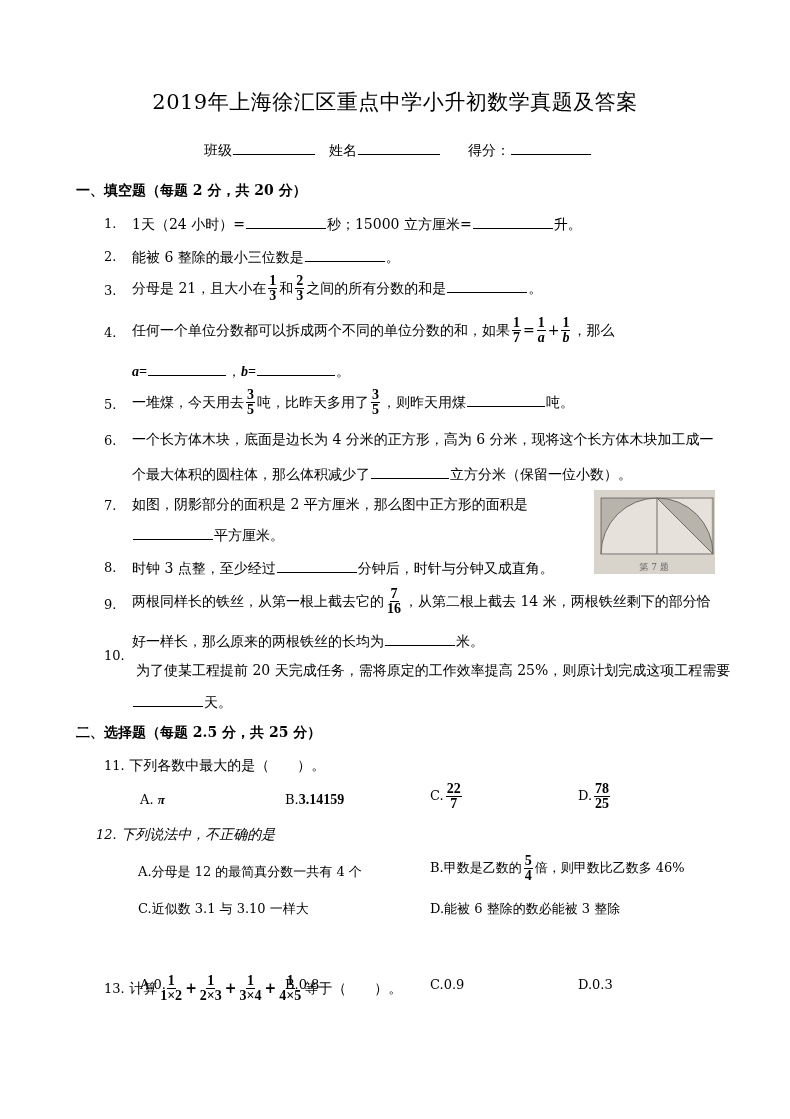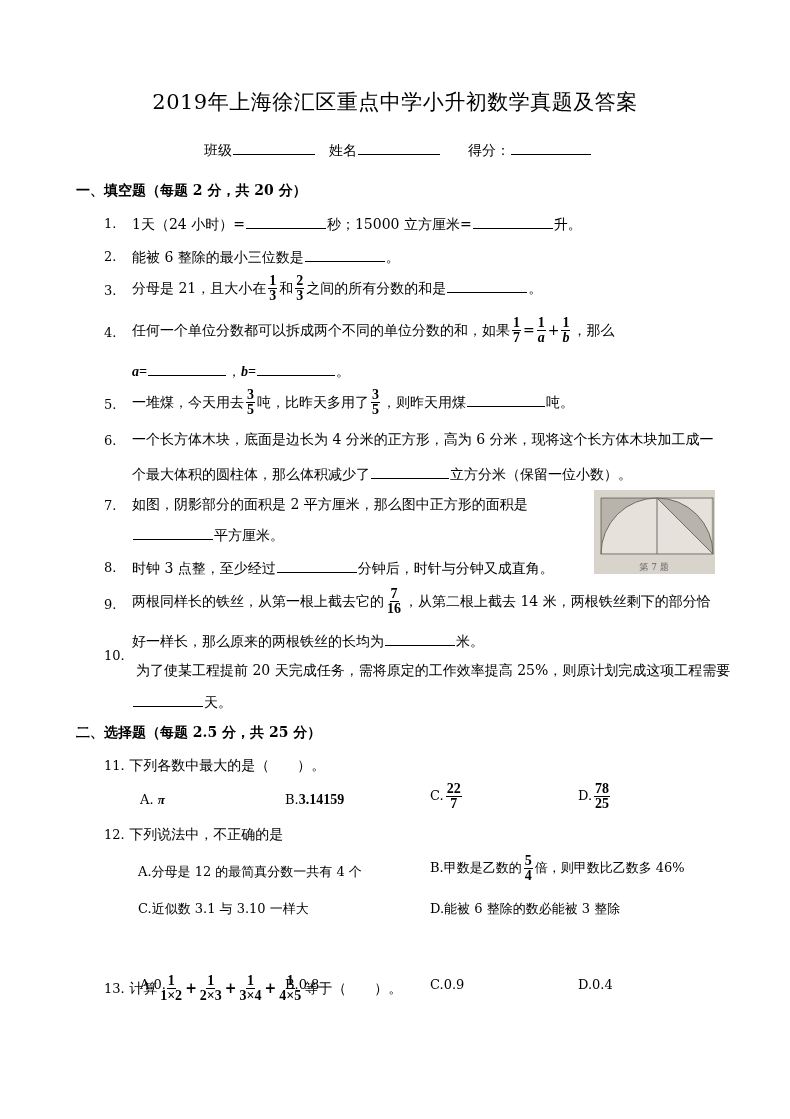--- a/index.html
+++ b/index.html
@@ -155,21 +155,21 @@
       <span class="d">7</span>
     </span>
 </div>
 <div class="abs choice" style="left:578px; top:782px;">
   <span>D.</span><span class="frac">
       <span class="n">78</span>
       <span class="d">25</span>
     </span>
 </div>
 
-<div class="abs txt" style="left:104px; top:826px;">
+<div class="abs txt" style="left:96px; top:826px;font-style:italic;">
   <span style="font-size:13px">12.</span> <span>下列说法中，不正确的是</span>
 </div>
 <div class="abs choice" style="left:138px; top:863px;">
   <span>A.</span><span>分母是 12 的最简真分数一共有 4 个</span>
 </div>
 <div class="abs choice" style="left:430px; top:854px;">
   <span>B.</span><span>甲数是乙数的</span><span class="frac">
       <span class="n">5</span>
       <span class="d">4</span>
     </span><span>倍，则甲数比乙数多 46%</span>
@@ -199,14 +199,14 @@
 <div class="abs choice" style="left:140px; top:977px;">
   <span>A.</span><span>0.</span>
 </div>
 <div class="abs choice" style="left:285px; top:977px;">
   <span>B.</span><span>0.8</span>
 </div>
 <div class="abs choice" style="left:430px; top:977px;">
   <span>C.</span><span>0.9</span>
 </div>
 <div class="abs choice" style="left:578px; top:977px;">
-  <span>D.</span><span>0.4</span>
+  <span>D.</span><span>0.3</span>
 </div>
 
 </body></html>

